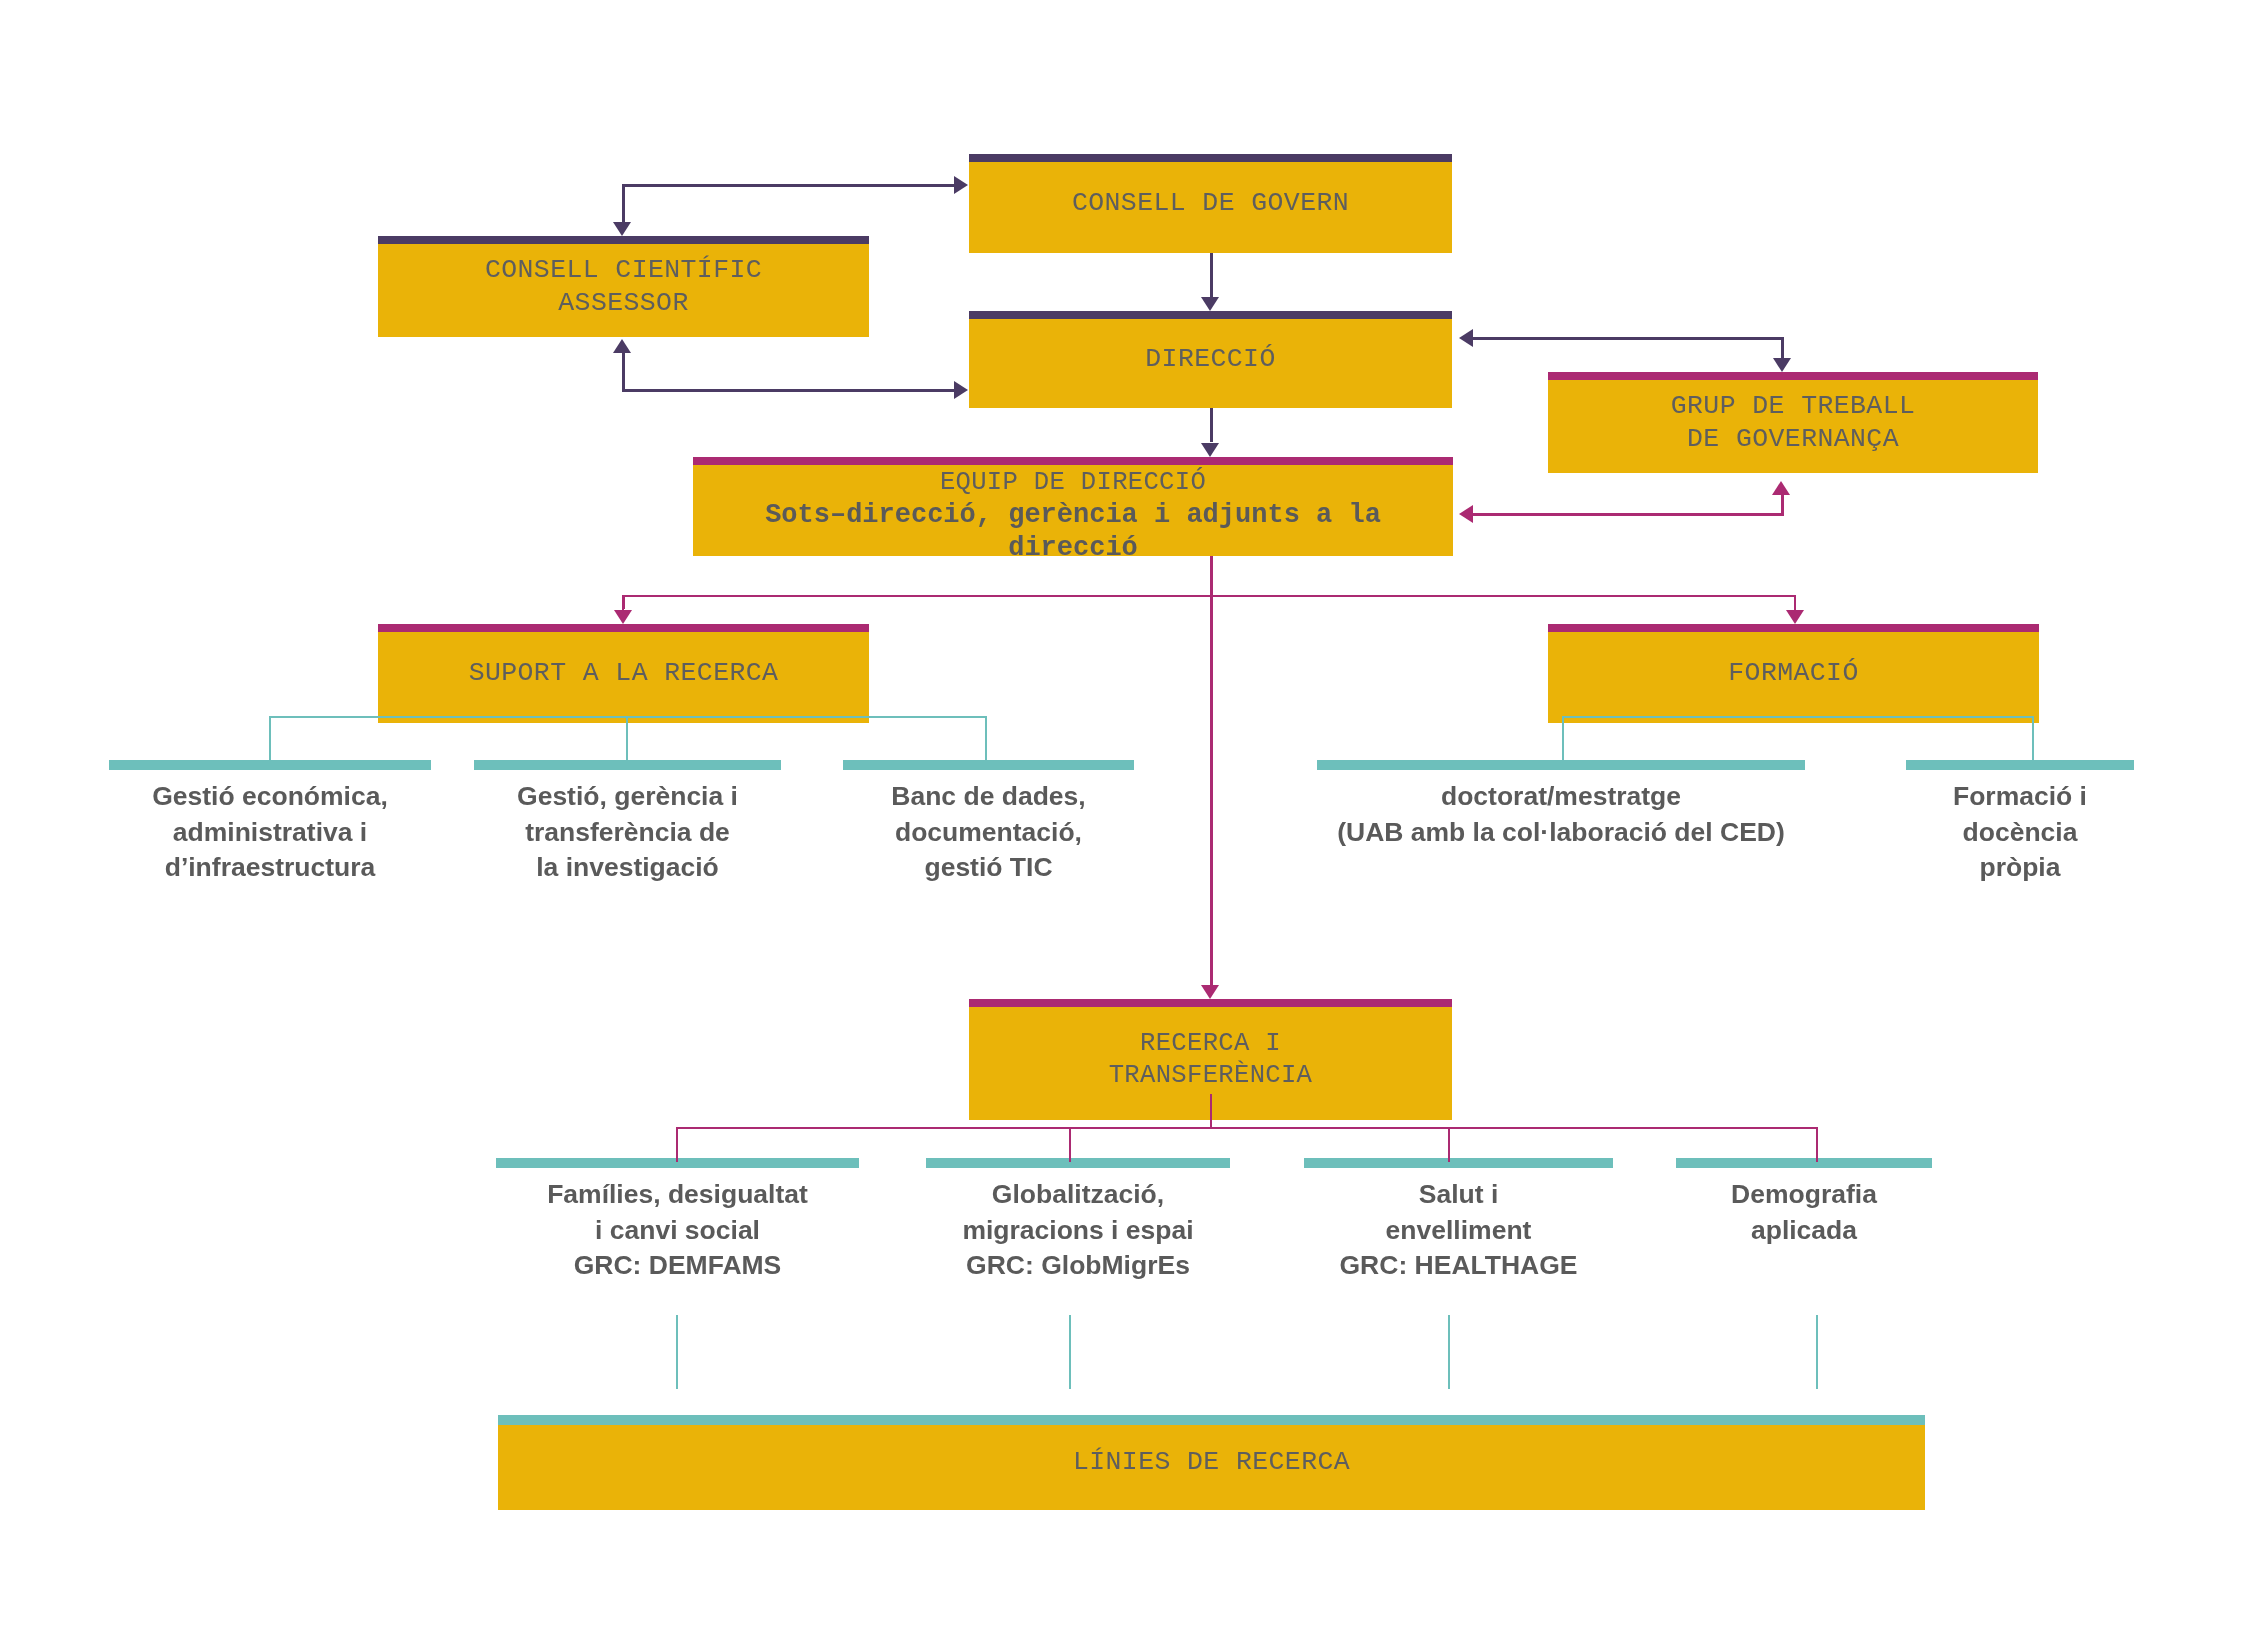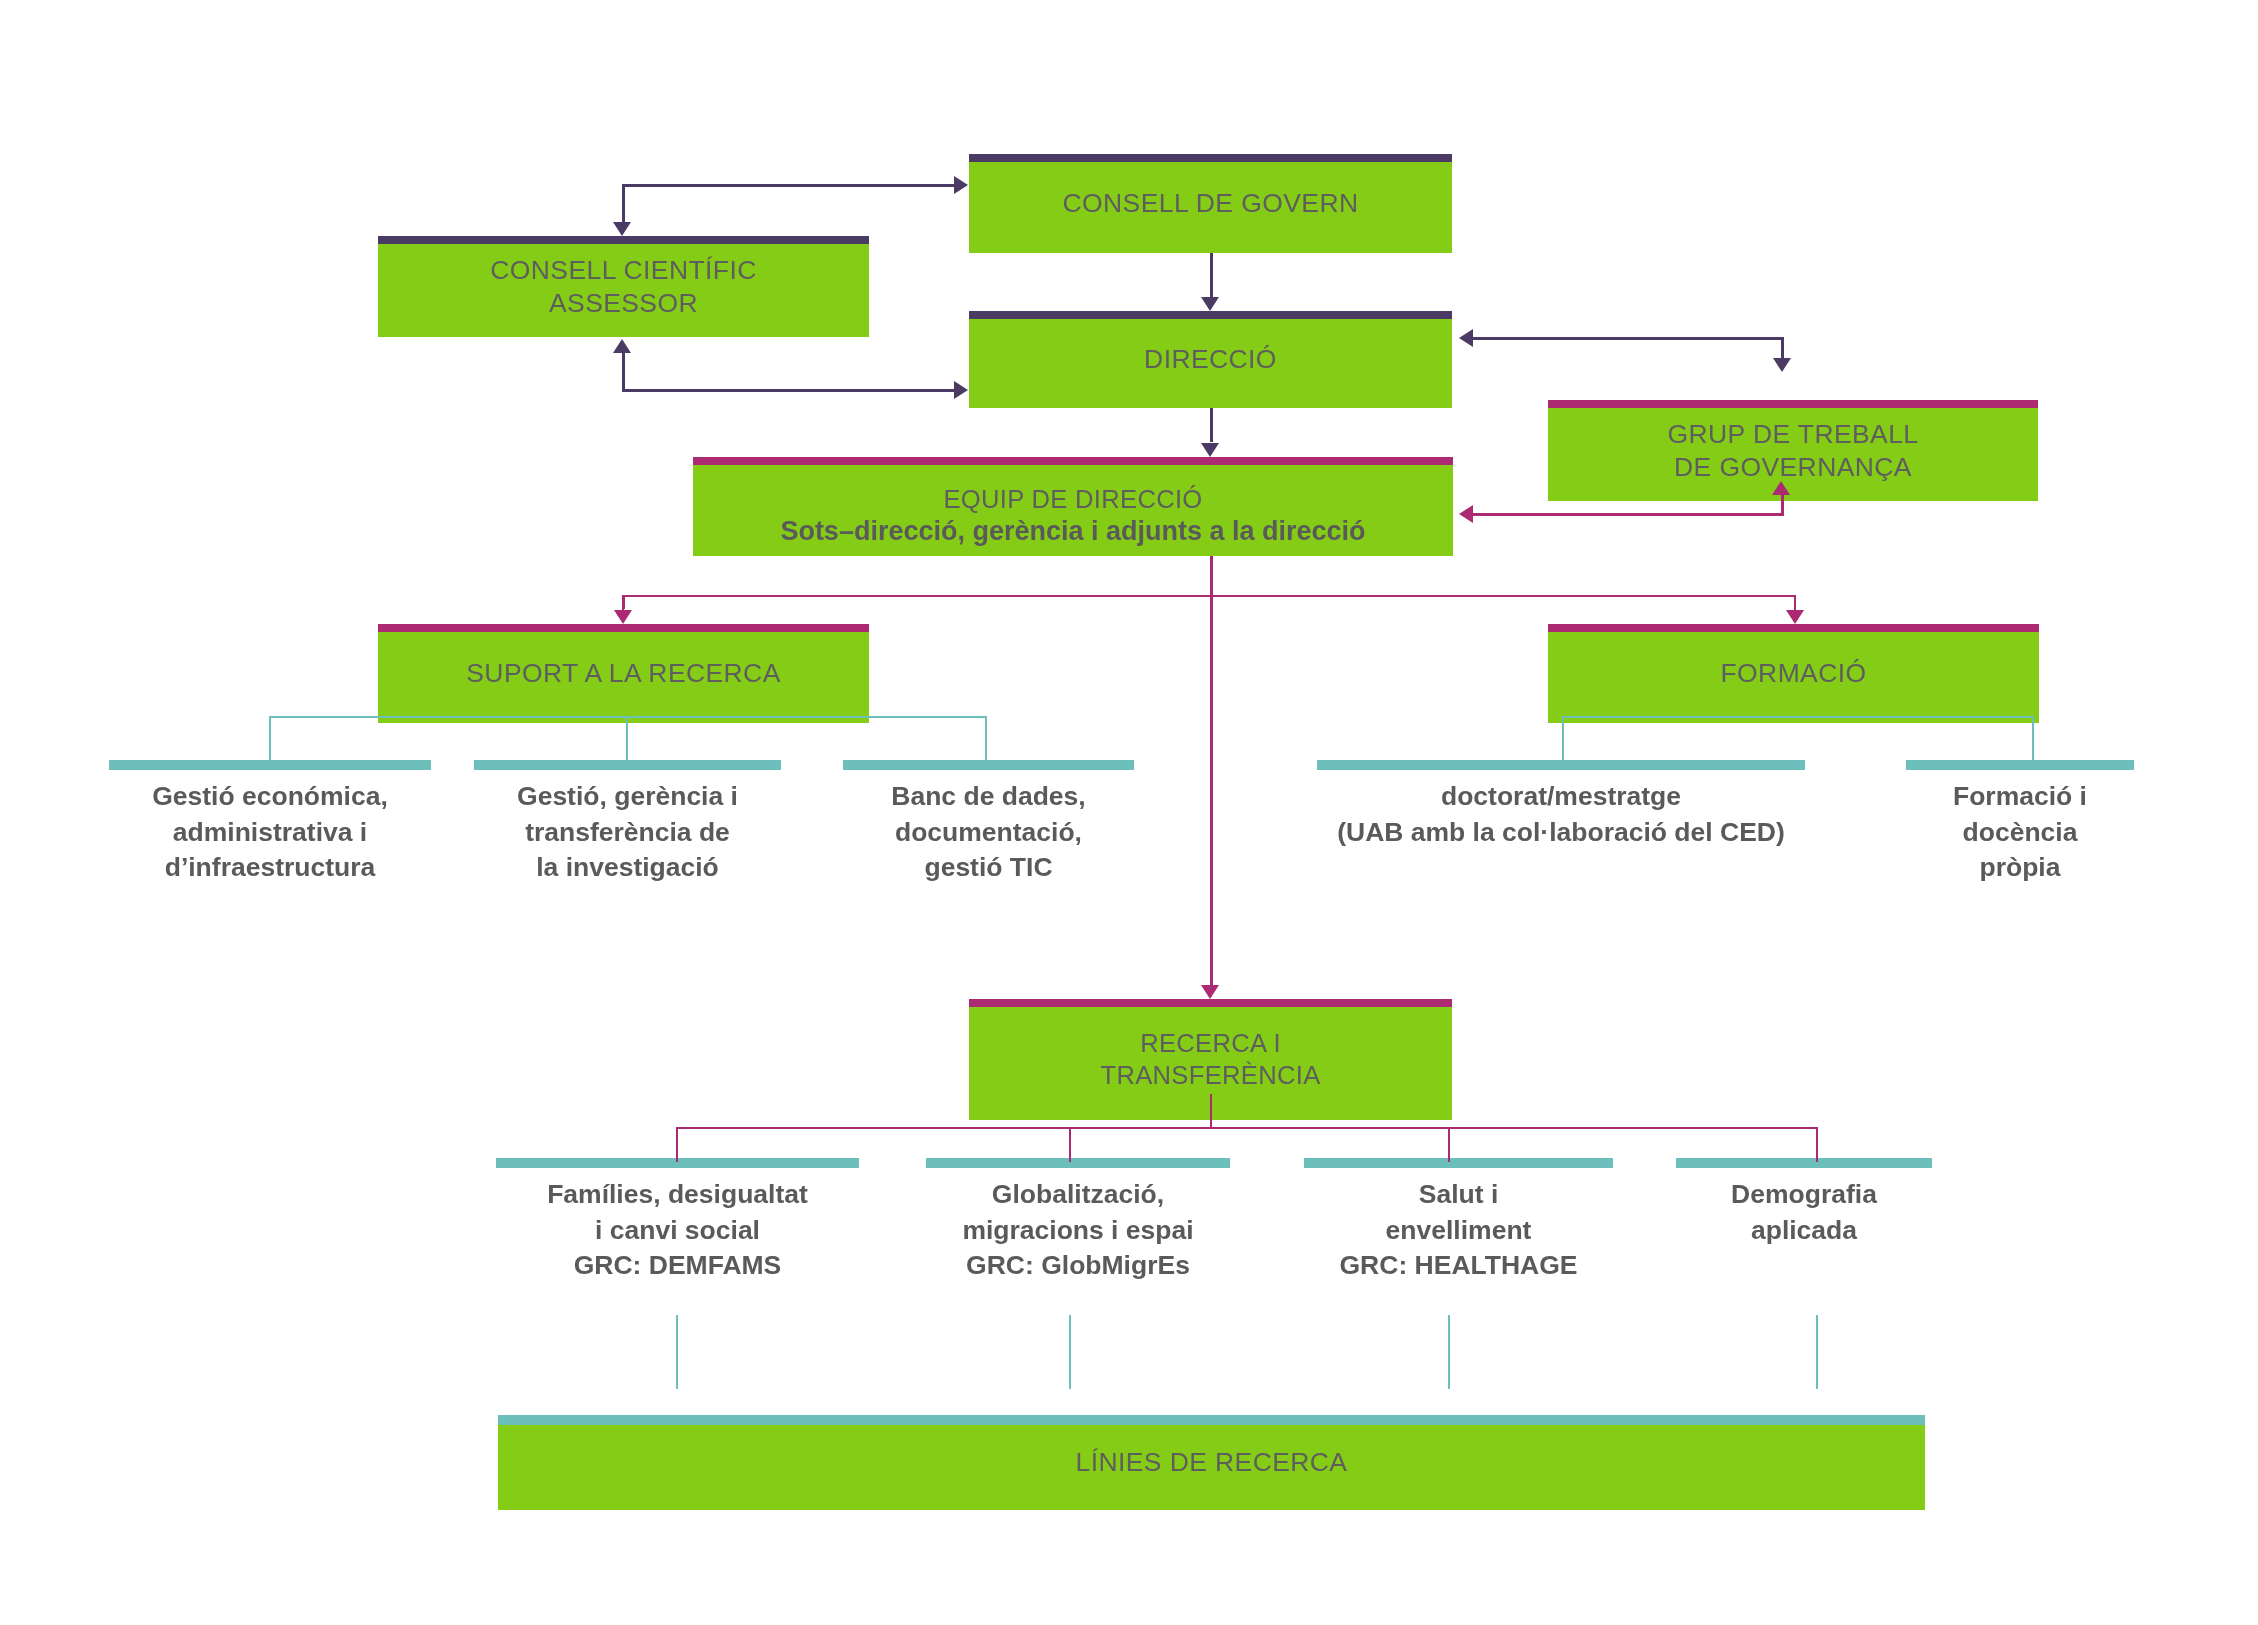--- a/index.html
+++ b/index.html
@@ -1,20 +1,20 @@
 <!DOCTYPE html>
 <html style="font-size:14px"><head>
 <meta charset="utf-8">
 <style>
   html,body{margin:0;padding:0;background:#ffffff;}
   body{font-family:"Liberation Sans","DejaVu Sans",sans-serif;}
   #stage{position:relative;width:2258px;height:1626px;background:#ffffff;overflow:hidden;}
 
   
-  .node{position:absolute;background:#84cc16;box-sizing:border-box;}
+  .node{position:absolute;background:#eab308;box-sizing:border-box;font-family:Liberation Mono, monospace;}
   .node .cap{position:absolute;left:0;top:0;width:100%;height:8px;}
   .node .txt{position:absolute;left:0;right:0;top:0;bottom:0;
              display:flex;flex-direction:column;align-items:center;justify-content:center;
              color:#5e5e5e;text-align:center;line-height:1.22;}
   .cap-purple{background:#4b3b64;}
   .cap-magenta{background:#ab2a72;}
 
   
   .t-upper{font-size:26.5px;letter-spacing:0.4px;font-weight:400;}
   .t-upper-sm{font-size:25.6px;letter-spacing:0.3px;}
@@ -61,21 +61,21 @@
       <span>CONSELL CIENTÍFIC</span>
       <span>ASSESSOR</span>
     </div>
   </div>
 
   <div class="node" style="left:969px;top:311px;width:483px;height:97px;">
     <div class="cap cap-purple"></div>
     <div class="txt t-upper">DIRECCIÓ</div>
   </div>
 
-  <div class="node" style="left:1548px;top:372px;width:490px;height:101px;margin-top:28px;">
+  <div class="node" style="left:1548px;top:372px;width:490px;height:101px;">
     <div class="cap cap-magenta"></div>
     <div class="txt t-upper">
       <span>GRUP DE TREBALL</span>
       <span>DE GOVERNANÇA</span>
     </div>
   </div>
 
   <div class="node" style="left:693px;top:457px;width:760px;height:99px;">
     <div class="cap cap-magenta"></div>
     <div class="txt" style="padding-top:19px;justify-content:center;">

